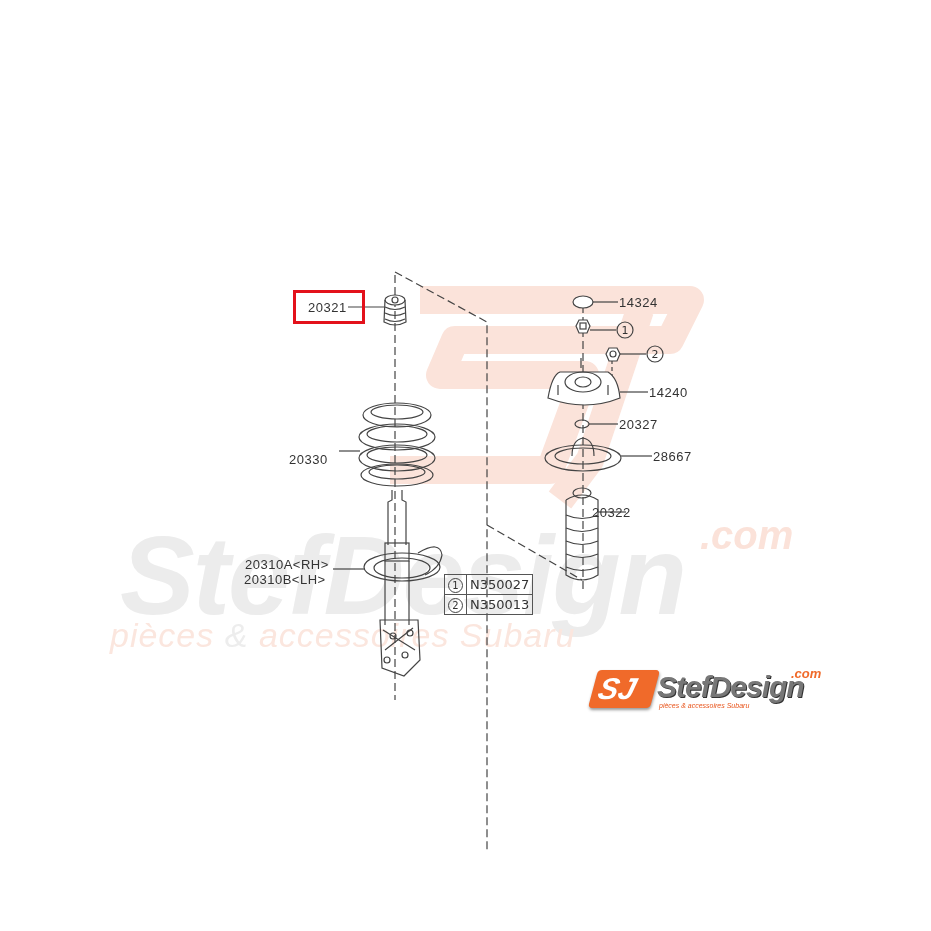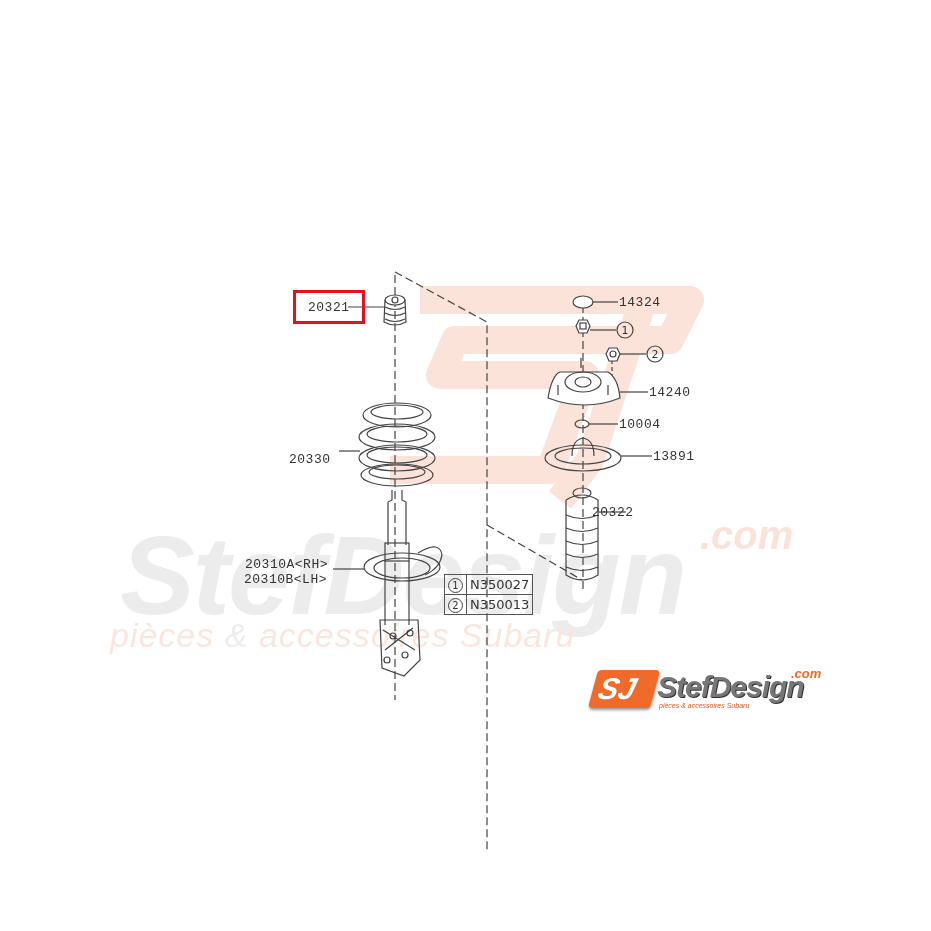--- a/index.html
+++ b/index.html
@@ -2,21 +2,21 @@
 <html><head>
 <meta charset="utf-8">
 <style>
   html, body { margin:0; padding:0; background:#ffffff; }
   body { width:931px; height:931px; position:relative; overflow:hidden; font-family:"DejaVu Sans", sans-serif; }
   .abs { position:absolute; }
   .wm-big { position:absolute; left:120px; top:520px; font-family:"Liberation Sans", sans-serif; font-style:italic; font-weight:bold; font-size:112px; color:#ececec; letter-spacing:-2px; white-space:nowrap; line-height:1; }
   .wm-com { position:absolute; left:700px; top:515px; font-family:"Liberation Sans", sans-serif; font-style:italic; font-weight:bold; font-size:40px; color:#fbe2d9; line-height:1; }
   .wm-tag { position:absolute; left:110px; top:618px; font-family:"Liberation Sans", sans-serif; font-style:italic; font-size:34px; color:#fbe6de; white-space:nowrap; line-height:1; letter-spacing:1px; }
   .wm-tag .amp { color:#ededed; }
-  .lbl { position:absolute; font-family:Liberation Mono, monospace; font-size:13px; color:#333; letter-spacing:0.5px; white-space:nowrap; line-height:1; }
+  .lbl { position:absolute; font-family:Liberation Sans, sans-serif; font-size:13px; color:#333; letter-spacing:0.5px; white-space:nowrap; line-height:1; }
   .highlight { position:absolute; left:293px; top:290px; width:72px; height:34px; border:3px solid #e3111b; box-sizing:border-box; }
   .ref-table { position:absolute; left:444px; top:574px; border-collapse:collapse; font-family:"DejaVu Sans", sans-serif; font-size:13px; color:#333; }
   .ref-table td { border:1px solid #555; padding:1px 3px; height:17px; line-height:17px; }
   .circ { display:inline-block; width:13px; height:13px; border:1px solid #444; border-radius:50%; text-align:center; font-size:10px; line-height:13px; }
   .logo { position:absolute; left:593px; top:668px; width:255px; height:44px; }
   .logo-badge { position:absolute; left:0; top:2px; width:62px; height:38px; background:#f06a2a; transform:skewX(-15deg); border-radius:4px; box-shadow:1px 2px 3px #999; }
   .logo-badge span { position:absolute; left:6px; top:2px; font-family:"Liberation Sans", sans-serif; font-weight:bold; font-style:italic; font-size:30px; color:#fff; }
   .logo-name { position:absolute; left:64px; top:4px; font-family:"Liberation Sans", sans-serif; font-weight:bold; font-style:italic; font-size:30px; color:#777; letter-spacing:-1px; line-height:1; text-shadow:1px 1px 0 #333; }
   .logo-com { position:absolute; left:198px; top:-2px; font-family:"Liberation Sans", sans-serif; font-weight:bold; font-style:italic; font-size:13px; color:#f06a2a; }
   .logo-tag { position:absolute; left:66px; top:34px; font-family:"Liberation Sans", sans-serif; font-style:italic; font-size:7px; color:#e8541b; white-space:nowrap; }
@@ -132,22 +132,22 @@
 </svg>
 
 <div class="highlight"></div>
 
 <div class="lbl" style="left:308px;top:301px">20321</div>
 <div class="lbl" style="left:289px;top:453px">20330</div>
 <div class="lbl" style="left:245px;top:558px">20310A&lt;RH&gt;</div>
 <div class="lbl" style="left:244px;top:573px">20310B&lt;LH&gt;</div>
 <div class="lbl" style="left:619px;top:296px">14324</div>
 <div class="lbl" style="left:649px;top:386px">14240</div>
-<div class="lbl" style="left:619px;top:418px">10004</div>
-<div class="lbl" style="left:653px;top:450px">13891</div>
+<div class="lbl" style="left:619px;top:418px">20327</div>
+<div class="lbl" style="left:653px;top:450px">28667</div>
 <div class="lbl" style="left:592px;top:506px">20322</div>
 
 <table class="ref-table">
   <tbody>
       <tr>
     <td><span class="circ">1</span></td>
     <td>N350027</td>
   </tr>
   <tr>
     <td><span class="circ">2</span></td>

